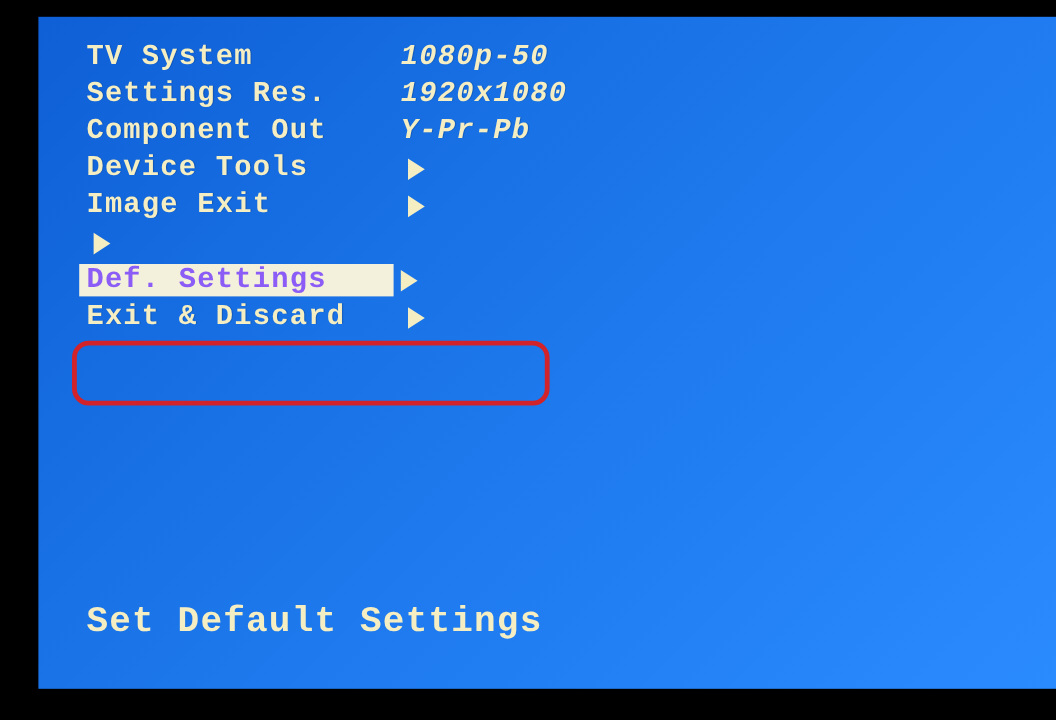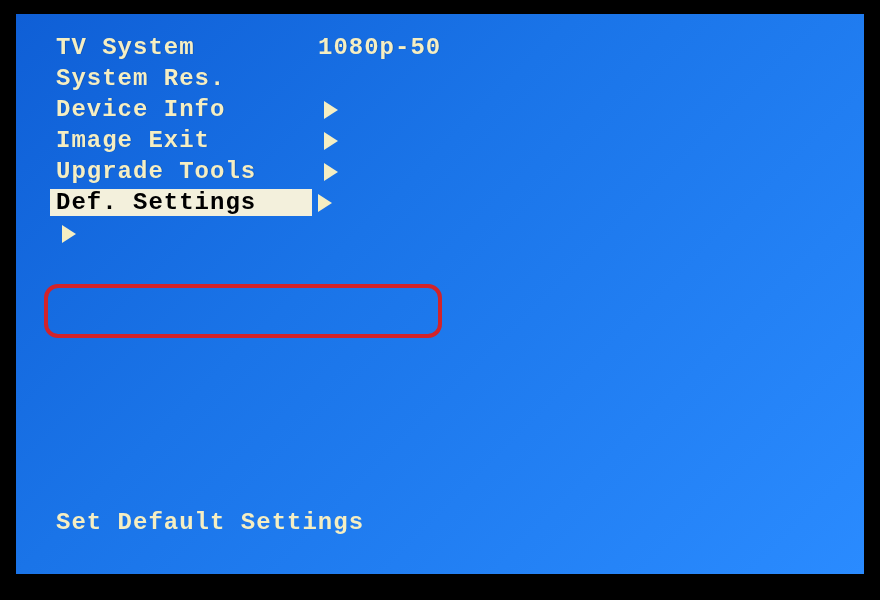--- a/index.html
+++ b/index.html
@@ -4,21 +4,21 @@
 <style>
   * { margin: 0; padding: 0; box-sizing: border-box; }
   html, body { width: 880px; height: 600px; overflow: hidden; }
   body {
     background: #000;
     font-family: "Courier New", monospace;
     font-weight: bold;
   }
   .screen {
     position: absolute;
-    left: 16px;
+    left: 32px;
     top: 14px;
     width: 848px;
     height: 560px;
     background: linear-gradient(135deg, #0f5fd6 0%, #1a74e8 40%, #2a8bff 100%);
     padding: 18px 4px 0 40px;
   }
   .row {
     display: flex;
     align-items: center;
     height: 31px;
@@ -26,95 +26,101 @@
     letter-spacing: 1px;
     color: #f5eec2;
     text-shadow: 1px 0 0 rgba(0,0,0,0.15);
   }
   .label {
     width: 262px;
     white-space: pre;
   }
   .value {
     white-space: pre;
+    font-style: italic;
   }
   .arrow {
     display: inline-block;
     width: 0; height: 0;
     border-top: 9px solid transparent;
     border-bottom: 9px solid transparent;
     border-left: 14px solid #f5eec2;
     margin-left: 6px;
   }
   .row.selected .label {
     background: #f3f0dc;
-    color: #000000;
+    color: #8b5cf6;
     padding-left: 6px;
     margin-left: -6px;
     text-shadow: none;
   }
   .highlight-box {
     position: absolute;
     left: 28px;
     top: 270px;
     width: 398px;
     height: 54px;
     border: 4px solid #d2232a;
     border-radius: 14px;
     pointer-events: none;
   }
   .status {
     position: absolute;
     left: 40px;
     bottom: 38px;
-    font-size: 24px;
+    font-size: 30px;
     letter-spacing: 1px;
     color: #f5eec2;
     white-space: pre;
     text-align: right;
   }
 </style>
 </head>
 <body>
 
 <div class="screen">
 
   <div class="row">
     <span class="label">TV System</span>
     <span class="value">1080p-50</span>
   </div>
 
   <div class="row">
-    <span class="label">System Res.</span>
+    <span class="label">Settings Res.</span>
+    <span class="value">1920x1080</span>
+  </div>
+
+  <div class="row">
+    <span class="label">Component Out</span>
+    <span class="value">Y-Pr-Pb</span>
   </div>
 
 
-
   <div class="row">
-    <span class="label">Device Info</span>
+    <span class="label">Device Tools</span>
     <span class="arrow"></span>
   </div>
 
 
   <div class="row">
     <span class="label">Image Exit</span>
     <span class="arrow"></span>
   </div>
 
   <div class="row">
-    <span class="label">Upgrade Tools</span>
     <span class="arrow"></span>
   </div>
 
   <div class="row selected">
     <span class="label">Def. Settings</span>
     <span class="arrow"></span>
   </div>
 
 
   <div class="row">
+    <span class="label">Exit &amp; Discard</span>
     <span class="arrow"></span>
   </div>
 
   <div class="status">Set Default Settings</div>
 
   <div class="highlight-box"></div>
 </div>
 
 </body></html>

